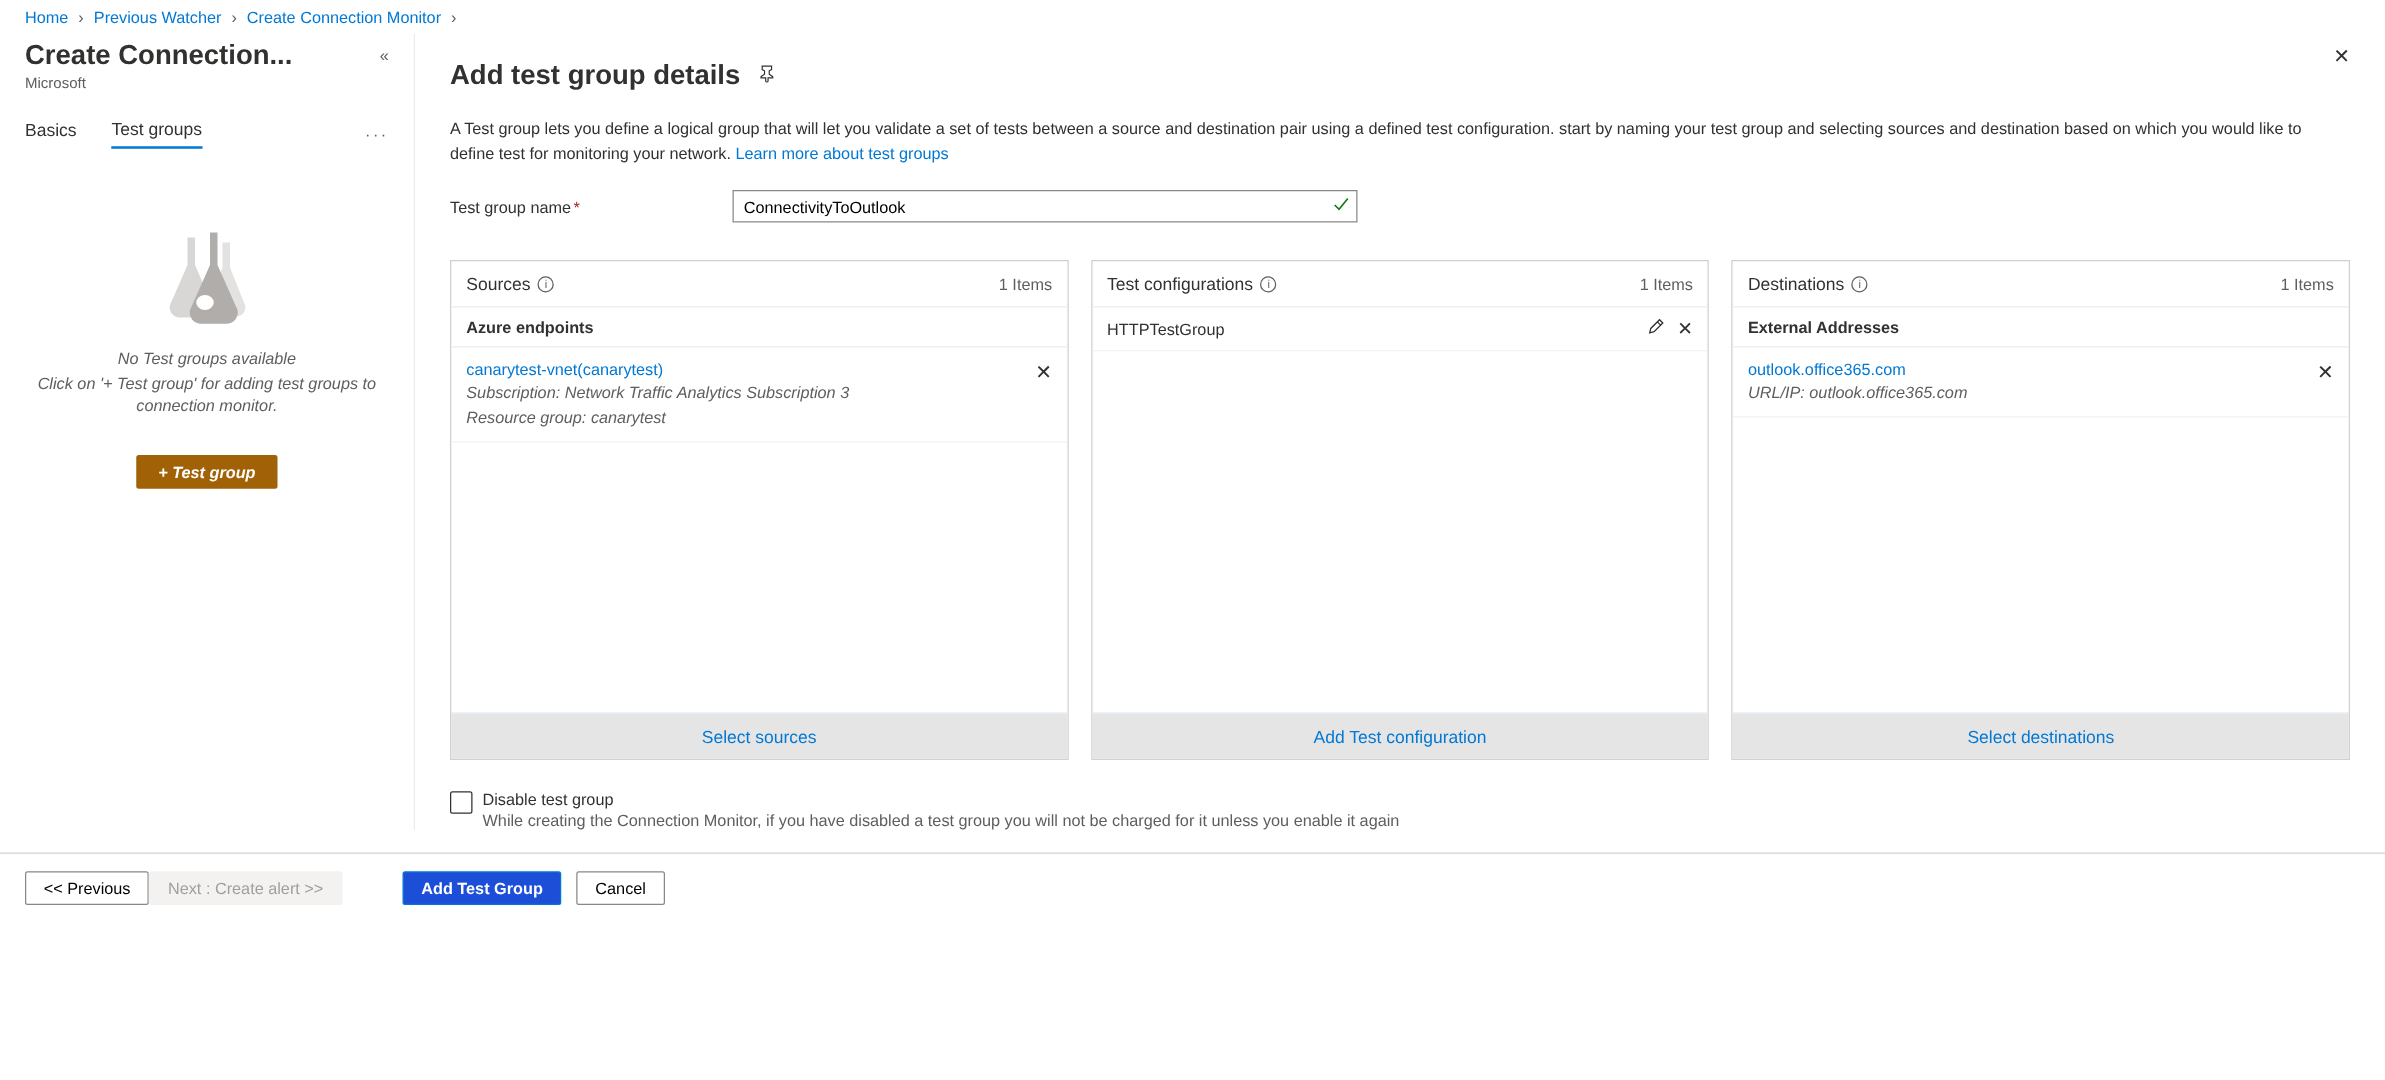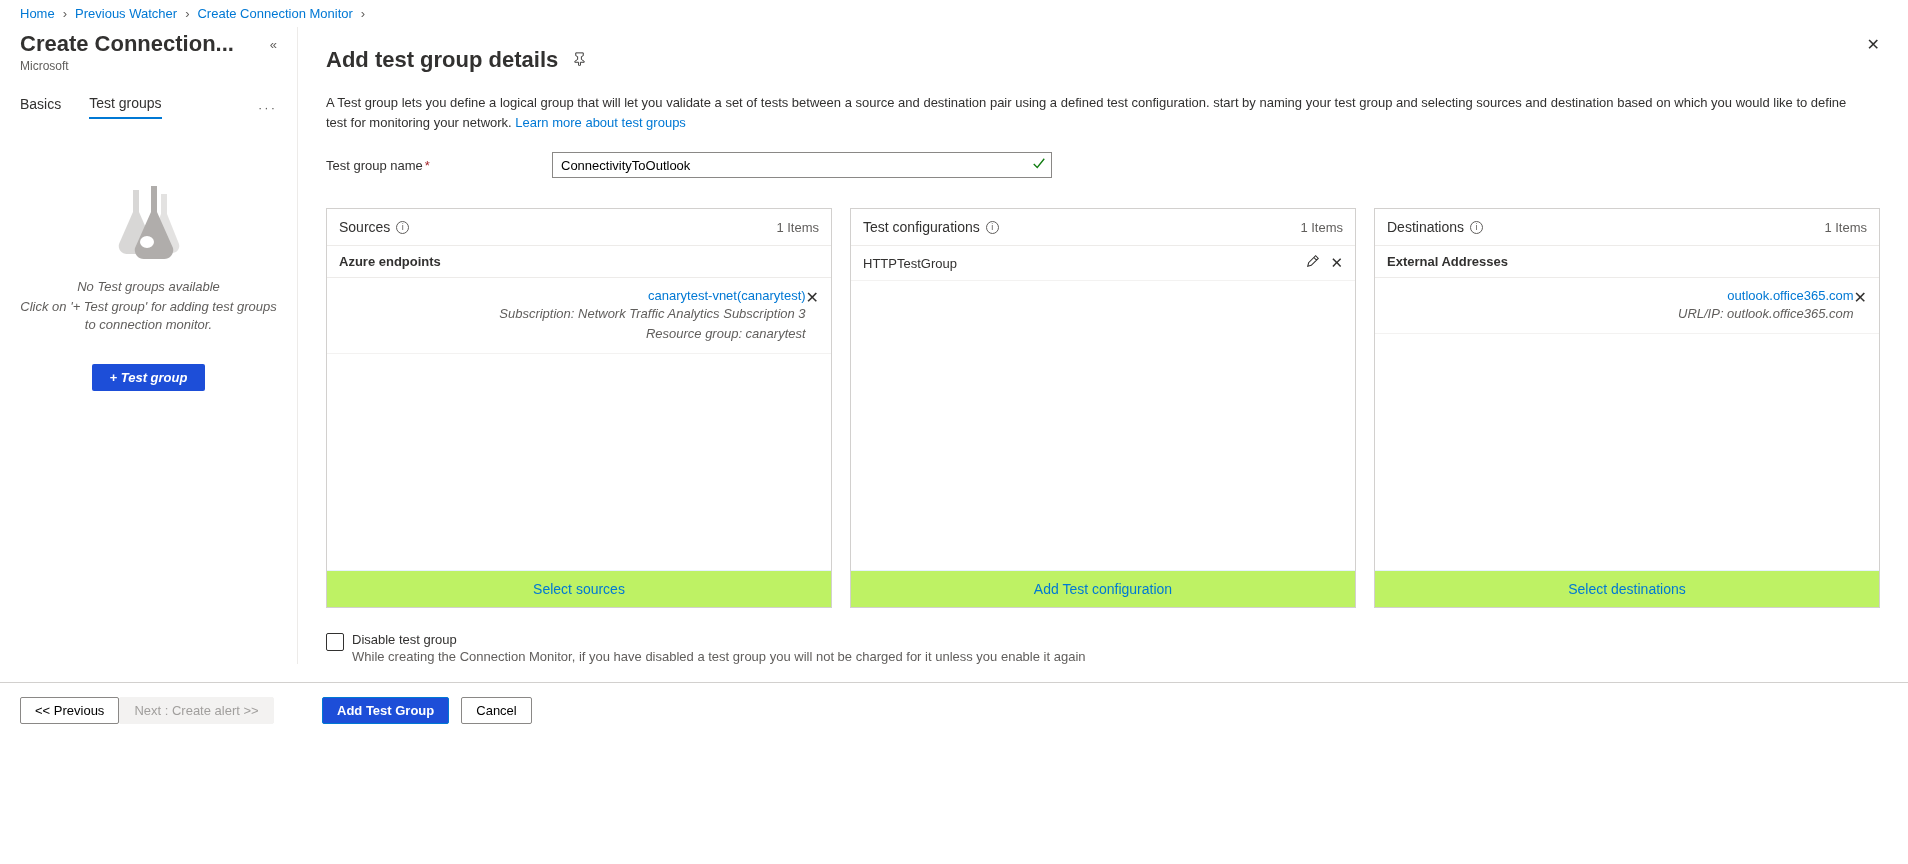--- a/index.html
+++ b/index.html
@@ -18,21 +18,21 @@
     align-items: center;
     gap: 8px;
     padding: 6px 20px;
     font-size: 13px;
   }
   .breadcrumb .chev { color: #605e5c; }
 
   
   .columns { display: flex; }
   .left-panel {
-    width: 298px;
+    width: 332px;
     padding: 0 20px;
     border-right: 1px solid #edebe9;
   }
   .right-panel {
     flex: 1;
     padding: 0 28px;
     position: relative;
   }
 
   
@@ -48,21 +48,21 @@
   .left-tabs .more { margin-left: auto; cursor: pointer; color: #605e5c; letter-spacing: 2px; }
 
   
   .empty-state { text-align: center; margin-top: 60px; }
   .empty-state svg { margin-bottom: 16px; }
   .empty-title { font-style: italic; color: #605e5c; font-size: 13px; margin-bottom: 4px; }
   .empty-desc { font-style: italic; color: #605e5c; font-size: 13px; line-height: 1.4; }
   .add-test-group-btn {
     display: inline-block;
     margin-top: 30px;
-    background: #1d4ed8;
+    background: #a16207;
     color: #fff;
     font-style: italic;
     font-weight: 600;
     padding: 6px 18px;
     border: none;
     border-radius: 2px;
     cursor: pointer;
     font-size: 13px;
   }
 
@@ -99,24 +99,24 @@
   .info-icon {
     display: inline-flex; align-items: center; justify-content: center;
     width: 13px; height: 13px; border: 1px solid #605e5c; border-radius: 50%;
     font-size: 9px; color: #605e5c;
   }
   .card-count { color: #605e5c; font-size: 13px; }
   .card-subhead {
     padding: 8px 12px; font-weight: 600; font-size: 13px;
     border-top: 1px solid #edebe9; border-bottom: 1px solid #edebe9;
   }
-  .card-body { flex: 1; overflow: auto; text-align: right; }
+  .card-body { flex: 1; overflow: auto; }
   .card-footer {
     text-align: center; padding: 10px 0; color: #0078d4; cursor: pointer;
-    border-top: 1px solid #e6f2fb; background: #bef264; font-size: 14px;
+    border-top: 1px solid #e6f2fb; background: #e5e5e5; font-size: 14px;
   }
 
   .list-row {
     display: flex; align-items: flex-start; justify-content: space-between;
     padding: 10px 12px; border-bottom: 1px solid #f3f2f1;
   }
   .list-row-simple {
     display: flex; align-items: center; justify-content: space-between;
     padding: 8px 12px; border-bottom: 1px solid #f3f2f1;
   }

